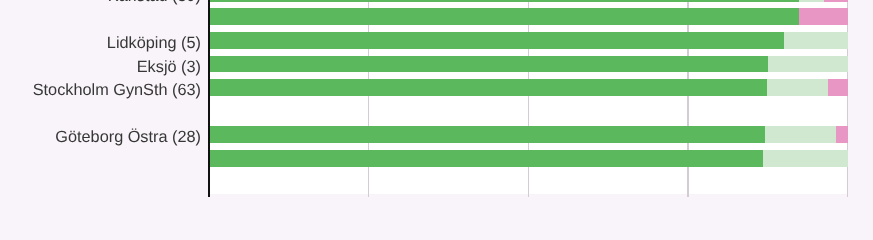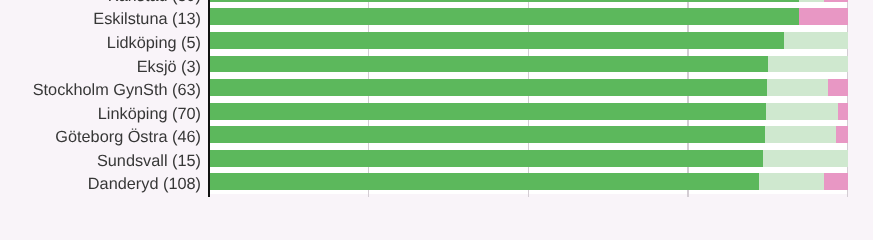--- a/index.html
+++ b/index.html
@@ -54,21 +54,20 @@
   <div class="row" style="top:-15.16px">
     <div class="label">Karlstad (39)</div>
     <div class="bars">
       <div class="seg seg-green" style="left: 0px; width: 590.436px;"></div>
       <div class="seg seg-light_green" style="left: 590.436px; width: 24.282px;"></div>
       <div class="seg seg-pink" style="left: 614.718px; width: 24.282px;"></div>
     </div>
   </div>
 
   <div class="row" style="top:8.41px">
-    <div class="label">Eskilstuna (13)</div>
     <div class="bars">
       <div class="seg seg-green" style="left: 0px; width: 589.797px;"></div>
 
       <div class="seg seg-pink" style="left: 589.797px; width: 49.203px;"></div>
     </div>
   </div>
 
   <div class="row" style="top:31.98px">
     <div class="label">Lidköping (5)</div>
     <div class="bars">
@@ -89,50 +88,33 @@
 
   <div class="row" style="top:79.12px">
     <div class="label">Stockholm GynSth (63)</div>
     <div class="bars">
       <div class="seg seg-green" style="left: 0px; width: 557.847px;"></div>
       <div class="seg seg-light_green" style="left: 557.847px; width: 60.705px;"></div>
       <div class="seg seg-pink" style="left: 618.552px; width: 20.448px;"></div>
     </div>
   </div>
 
-  <div class="row" style="top:102.69px">
-    <div class="label">Linköping (70)</div>
-    <div class="bars">
-      <div class="seg seg-green" style="left: 0px; width: 556.569px;"></div>
-      <div class="seg seg-light_green" style="left: 556.569px; width: 72.846px;"></div>
-      <div class="seg seg-pink" style="left: 629.415px; width: 9.585px;"></div>
-    </div>
-  </div>
 
   <div class="row" style="top:126.26px">
-    <div class="label">Göteborg Östra (46)</div>
+    <div class="label">Göteborg Östra (28)</div>
     <div class="bars">
       <div class="seg seg-green" style="left: 0px; width: 555.93px;"></div>
       <div class="seg seg-light_green" style="left: 555.93px; width: 70.929px;"></div>
       <div class="seg seg-pink" style="left: 626.859px; width: 12.141px;"></div>
     </div>
   </div>
 
   <div class="row" style="top:149.83px">
-    <div class="label">Sundsvall (15)</div>
     <div class="bars">
       <div class="seg seg-green" style="left: 0px; width: 554.013px;"></div>
       <div class="seg seg-light_green" style="left: 554.013px; width: 84.987px;"></div>
 
     </div>
   </div>
 
-  <div class="row" style="top:173.40px">
-    <div class="label">Danderyd (108)</div>
-    <div class="bars">
-      <div class="seg seg-green" style="left: 0px; width: 550.179px;"></div>
-      <div class="seg seg-light_green" style="left: 550.179px; width: 65.178px;"></div>
-      <div class="seg seg-pink" style="left: 615.357px; width: 23.643px;"></div>
-    </div>
-  </div>
 
   <div class="axis"></div>
 </div>
 
 </body></html>

